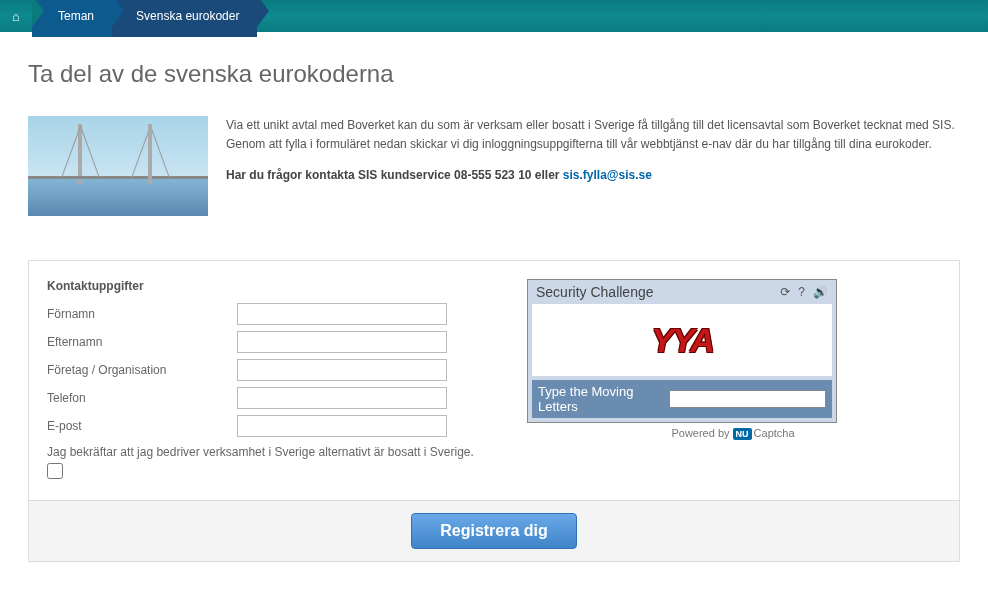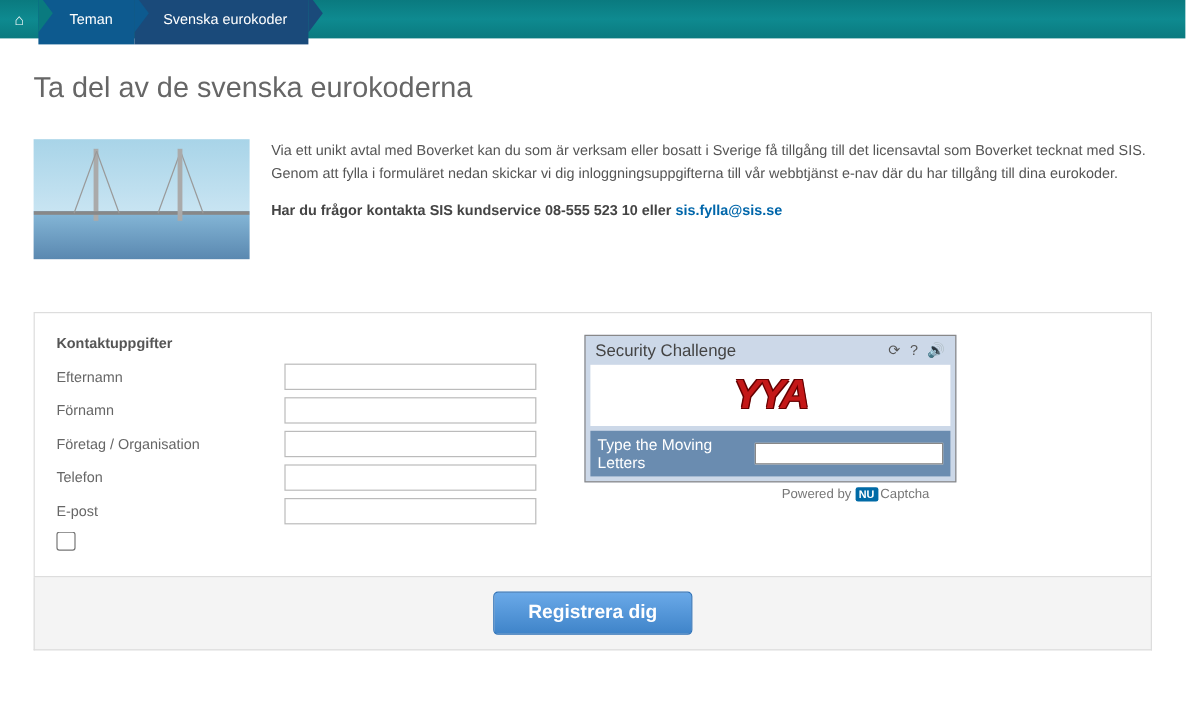--- a/index.html
+++ b/index.html
@@ -97,20 +97,21 @@
 
 .intro-text { flex: 1; font-size: 12px; line-height: 1.6; color: #555; }
 .intro-text p { margin-bottom: 12px; }
 .intro-text a { color: #0066aa; text-decoration: none; font-weight: bold; }
 .intro-text .contact { font-weight: bold; color: #444; }
 
 .form-box {
   border: 1px solid #ddd;
   padding: 18px;
   display: flex;
+  gap: 40px;
   position: relative;
   margin-top: 44px;
 }
 .form-left { flex: 0 0 440px; }
 .form-right { flex: 1; }
 
 .section-title { font-weight: bold; font-size: 12px; margin-bottom: 10px; color: #555; }
 
 .field-row {
   display: flex; align-items: center;
@@ -135,21 +136,21 @@
 .captcha-head {
   display: flex; align-items: center; justify-content: space-between;
   padding: 4px 8px;
   font-size: 14px;
   color: #444;
 }
 .captcha-icons { display: flex; gap: 8px; font-size: 12px; color: #555; }
 .captcha-body {
   background: #fff;
   margin: 0 4px;
-  height: 51px;
+  height: 72px;
   display: flex; align-items: center; justify-content: center;
 }
 .captcha-letters {
   font-family: Impact, "Arial Black", sans-serif;
   font-size: 34px;
   color: #c41818;
   font-weight: 900;
   font-style: italic;
   text-shadow: 1px 1px 0 #600, -1px -1px 0 #600, 1px -1px 0 #600, -1px 1px 0 #600;
   letter-spacing: -2px;
@@ -224,40 +225,41 @@
         <span>Har du frågor kontakta SIS kundservice 08-555 523 10 eller </span><a href="#">sis.fylla@sis.se</a>
       </p>
     </div>
   </div>
 
   <div class="form-box">
     <div class="form-left">
       <div class="section-title">Kontaktuppgifter</div>
 
       <div class="field-row">
+        <label>Förnamn</label>
+        <input type="text" value="" style="">
+      </div>
+      <div class="field-row">
         <label>Efternamn</label>
         <input type="text" value="" style="">
       </div>
       <div class="field-row">
-        <label>Förnamn</label>
-        <input type="text" value="" style="">
-      </div>
-      <div class="field-row">
         <label>Företag / Organisation</label>
         <input type="text" value="" style="">
       </div>
       <div class="field-row">
         <label>Telefon</label>
         <input type="text" value="" style="">
       </div>
       <div class="field-row">
         <label>E-post</label>
         <input type="text" value="" style="">
       </div>
 
+      <div class="confirm-text">Jag bekräftar att jag bedriver verksamhet i Sverige alternativt är bosatt i Sverige.</div>
       <input type="checkbox" class="confirm-check" style="">
     </div>
 
     <div class="form-right">
       <div class="captcha-box">
         <div class="captcha-head">
           <span>Security Challenge</span>
           <span class="captcha-icons">
             <span>⟳</span>
             <span>?</span>

